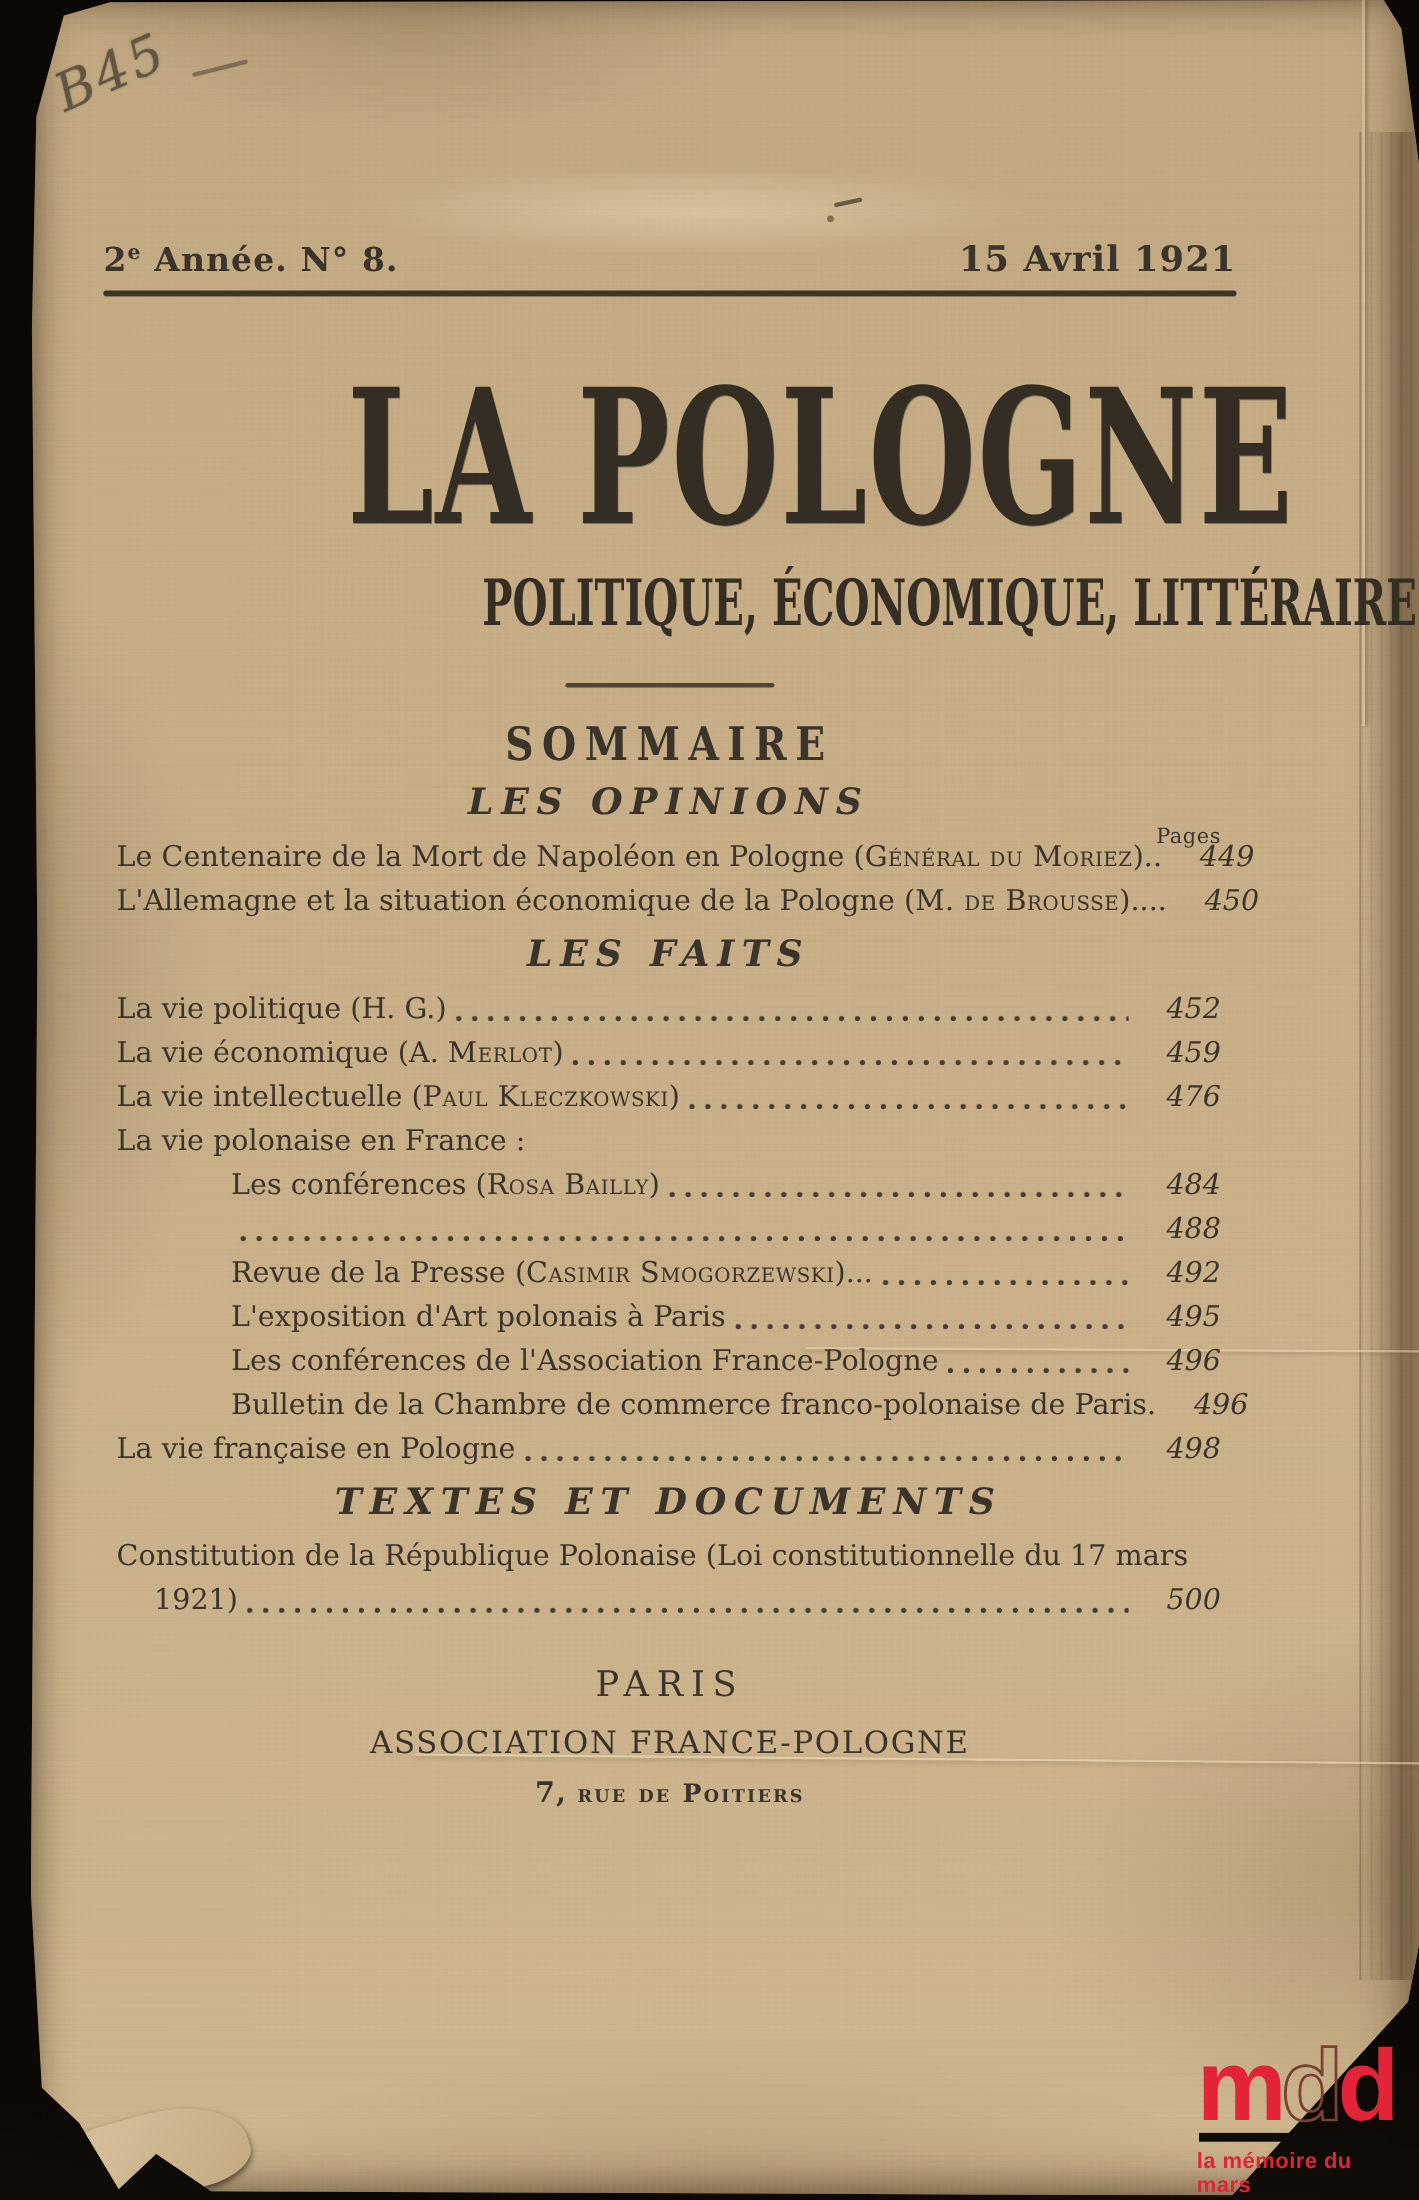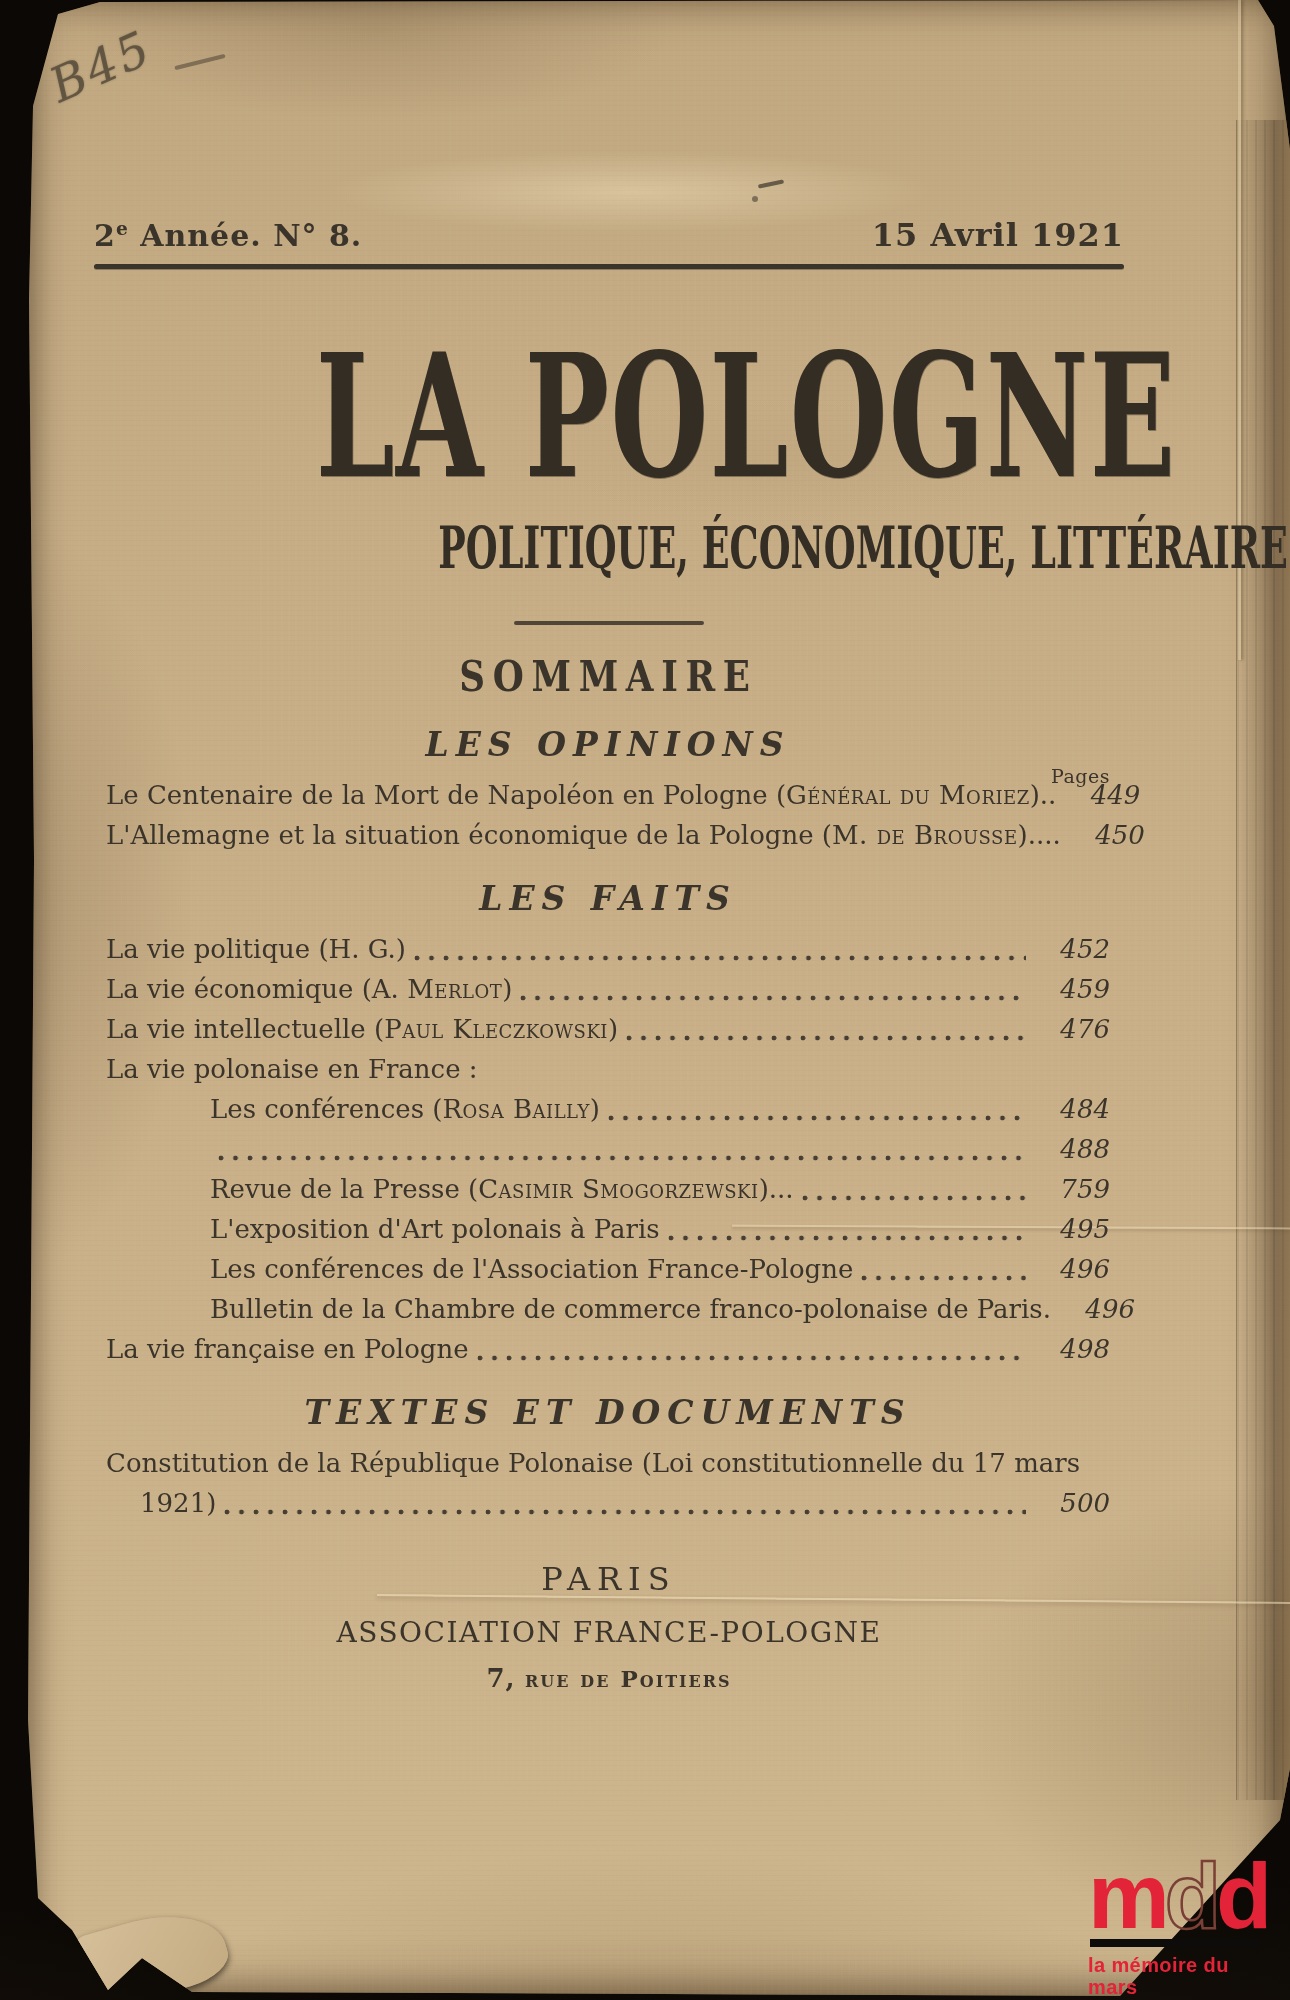--- a/index.html
+++ b/index.html
@@ -84,21 +84,21 @@
   .subtitle{margin-top:26px;text-align:center;}
   .subtitle span{display:inline-block;font-weight:bold;font-size:58px;line-height:62px;
     transform:scaleX(.63);transform-origin:center;white-space:nowrap;color:#342e25;}
   .divider{margin:42px auto 0;width:190px;height:4px;background:var(--ink);border-radius:2px;opacity:.85;}
   .sommaire-h{margin-top:28px;text-align:center;}
   .sommaire-h span{display:inline-block;font-weight:bold;font-size:42px;line-height:48px;
     letter-spacing:9px;transform:scaleX(.85);transform-origin:center;}
   
   .toc{position:relative;margin:0 14px 0 12px;}
   .pages-label{position:absolute;right:0;top:40px;font-size:19px;letter-spacing:.5px;}
-  .section-heading{margin:24px 0 10px;text-align:center;font-weight:bold;font-style:italic;
+  .section-heading{margin:8px 0 10px;text-align:center;font-weight:bold;font-style:italic;
     font-size:33px;line-height:40px;letter-spacing:7px;}
   .toc-row{display:flex;align-items:baseline;line-height:40px;font-size:26px;}
   .toc-text{white-space:nowrap;}
   .t-author{font-variant:small-caps;letter-spacing:.5px;}
   .leader{flex:1;position:relative;align-self:stretch;min-width:10px;}
   .leader::after{content:"";position:absolute;left:8px;right:10px;bottom:8px;height:6px;
     background-image:radial-gradient(circle at 3px 3px, var(--ink) 2.1px, rgba(0,0,0,0) 2.7px);
     background-size:14.5px 6px;background-repeat:repeat-x;opacity:.92;}
   .leader.off::after{display:none;}
   .pg{min-width:74px;text-align:right;font-size:26px;font-style:italic;}
@@ -209,21 +209,21 @@
   </div>
 
   <div class="toc-row" style="padding-left: 104px;">
     <span class="leader"></span>
     <span class="pg">488</span>
   </div>
 
   <div class="toc-row" style="padding-left: 104px;">
     <span class="toc-text"><span class="t-pre">Revue de la Presse (</span><span class="t-author">Casimir Smogorzewski</span><span class="t-post">)... </span></span>
     <span class="leader"></span>
-    <span class="pg">759</span>
+    <span class="pg">492</span>
   </div>
 
   <div class="toc-row" style="padding-left: 104px;">
     <span class="toc-text"><span class="t-pre">L'exposition d'Art polonais à Paris</span><span class="t-author"></span><span class="t-post"></span></span>
     <span class="leader"></span>
     <span class="pg">495</span>
   </div>
 
   <div class="toc-row" style="padding-left: 104px;">
     <span class="toc-text"><span class="t-pre">Les conférences de l'Association France-Pologne </span><span class="t-author"></span><span class="t-post"></span></span>

